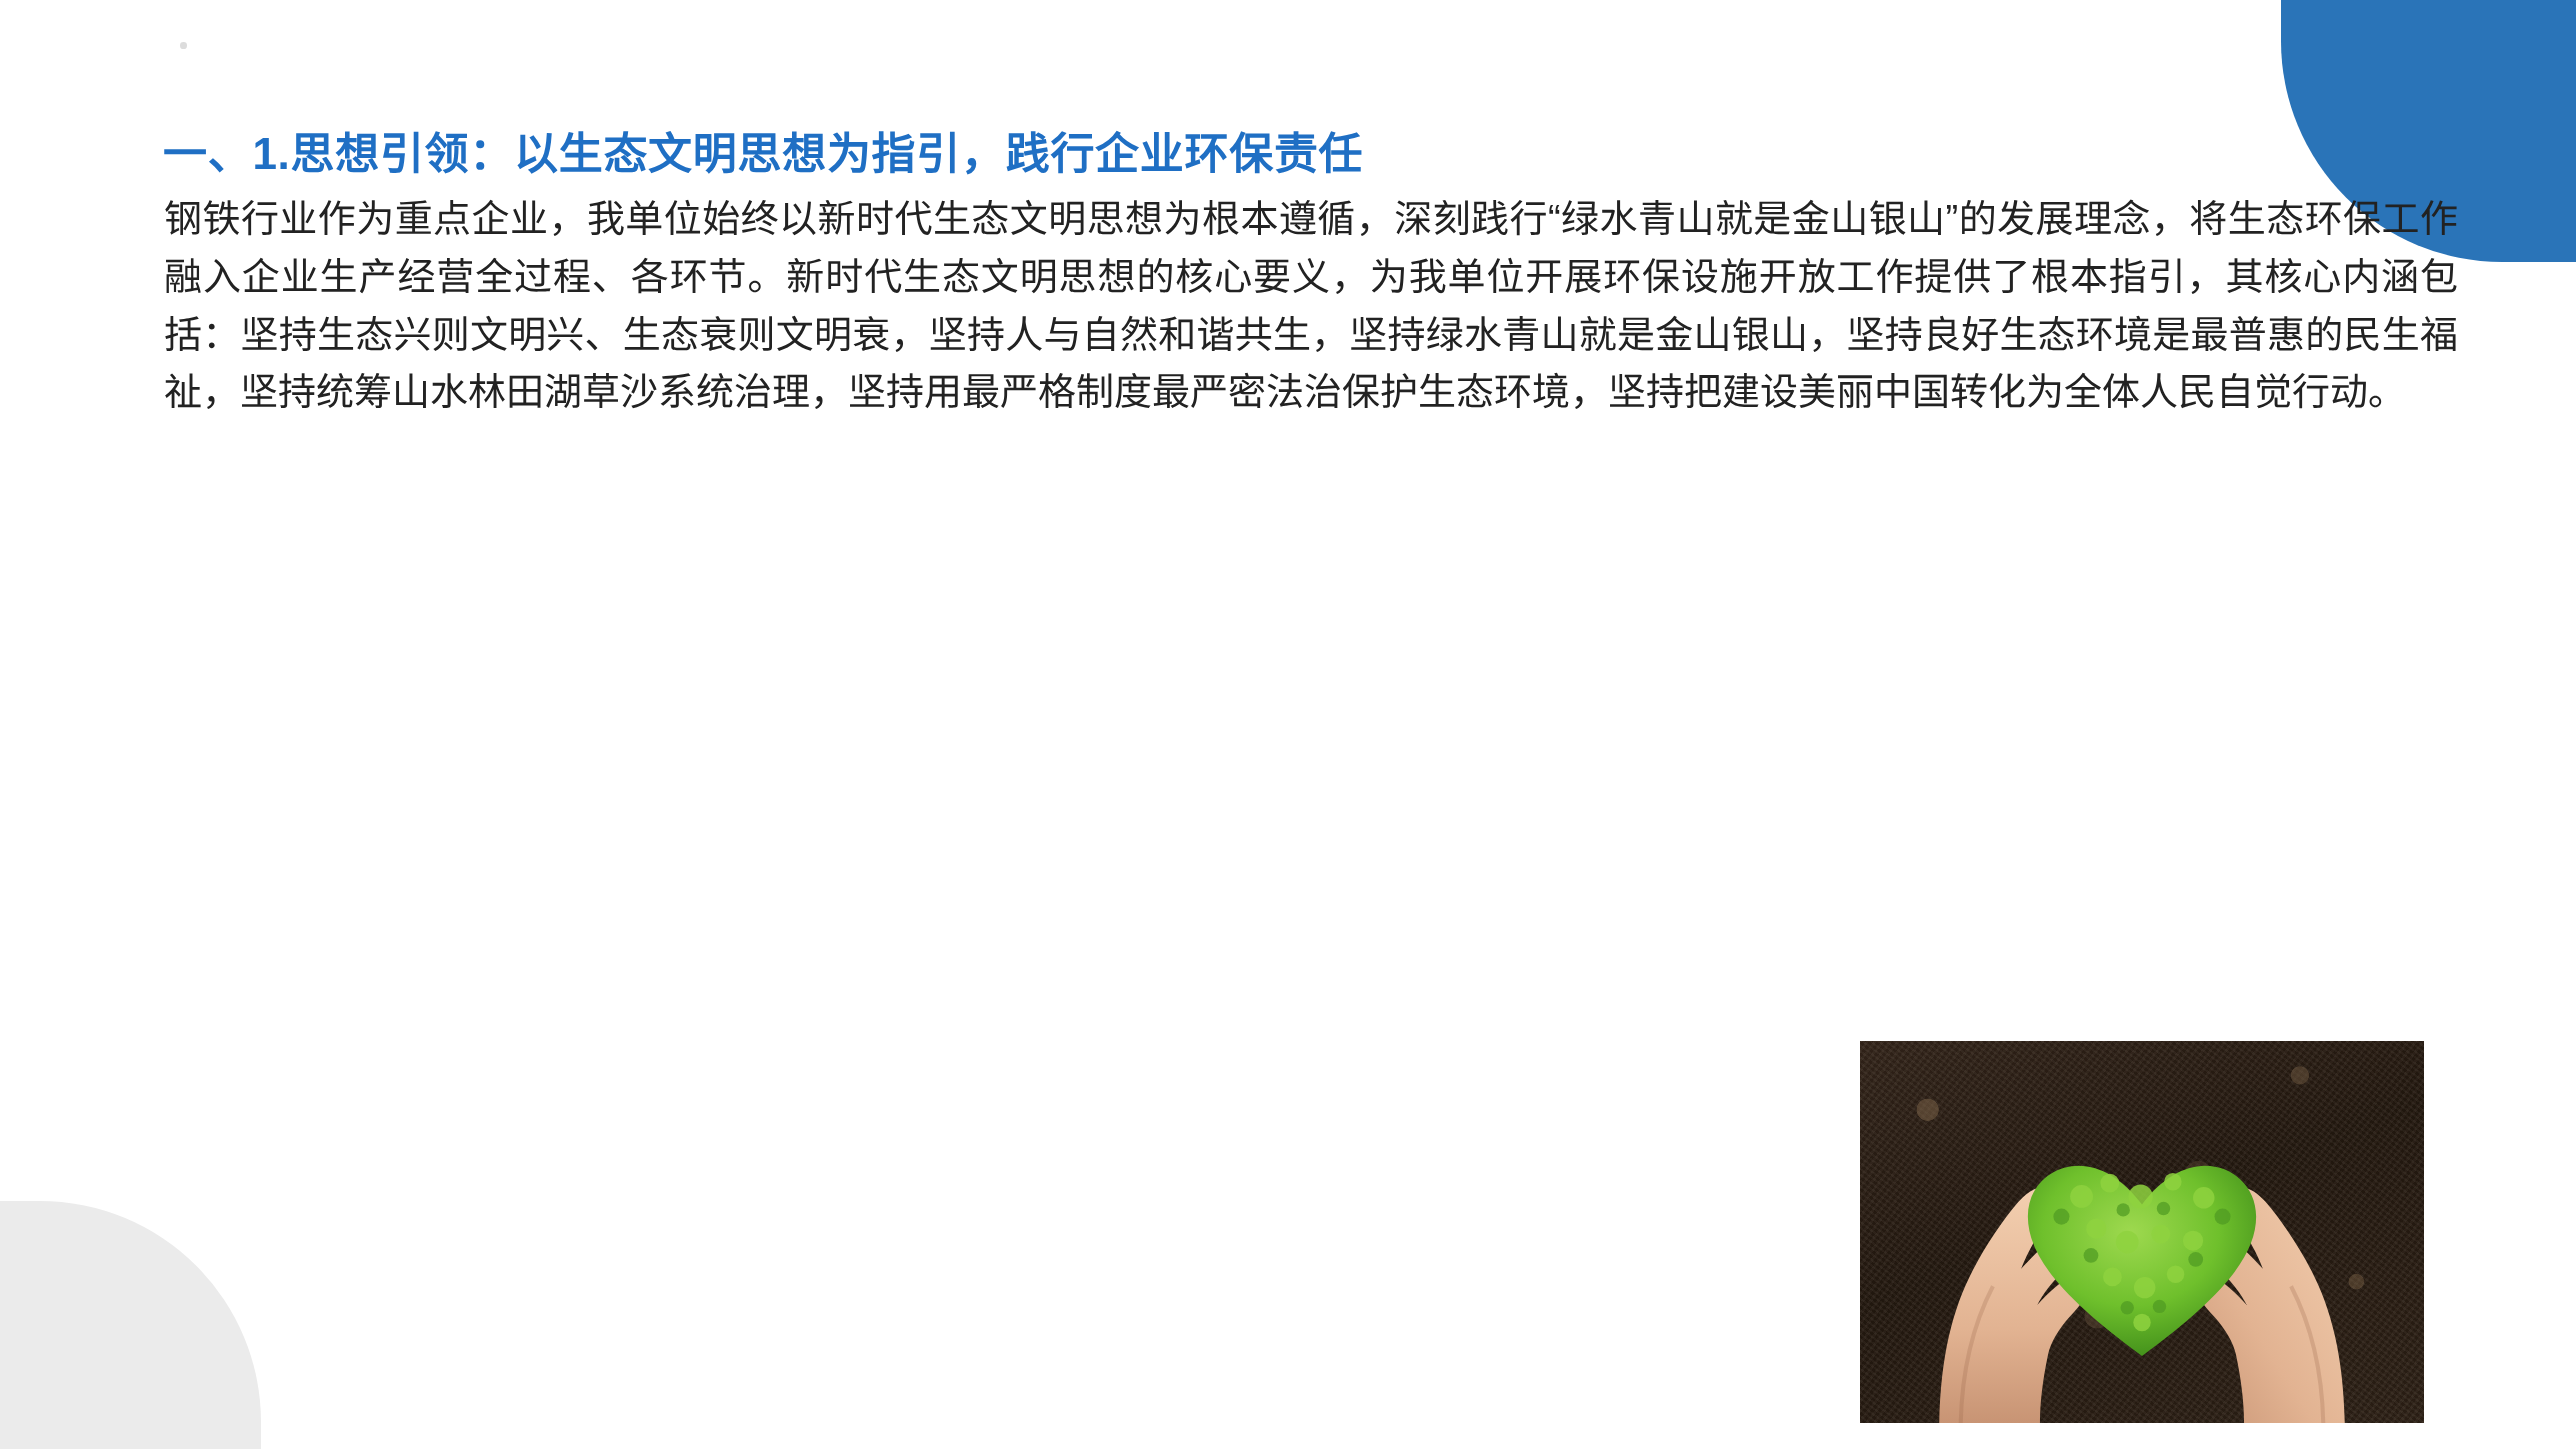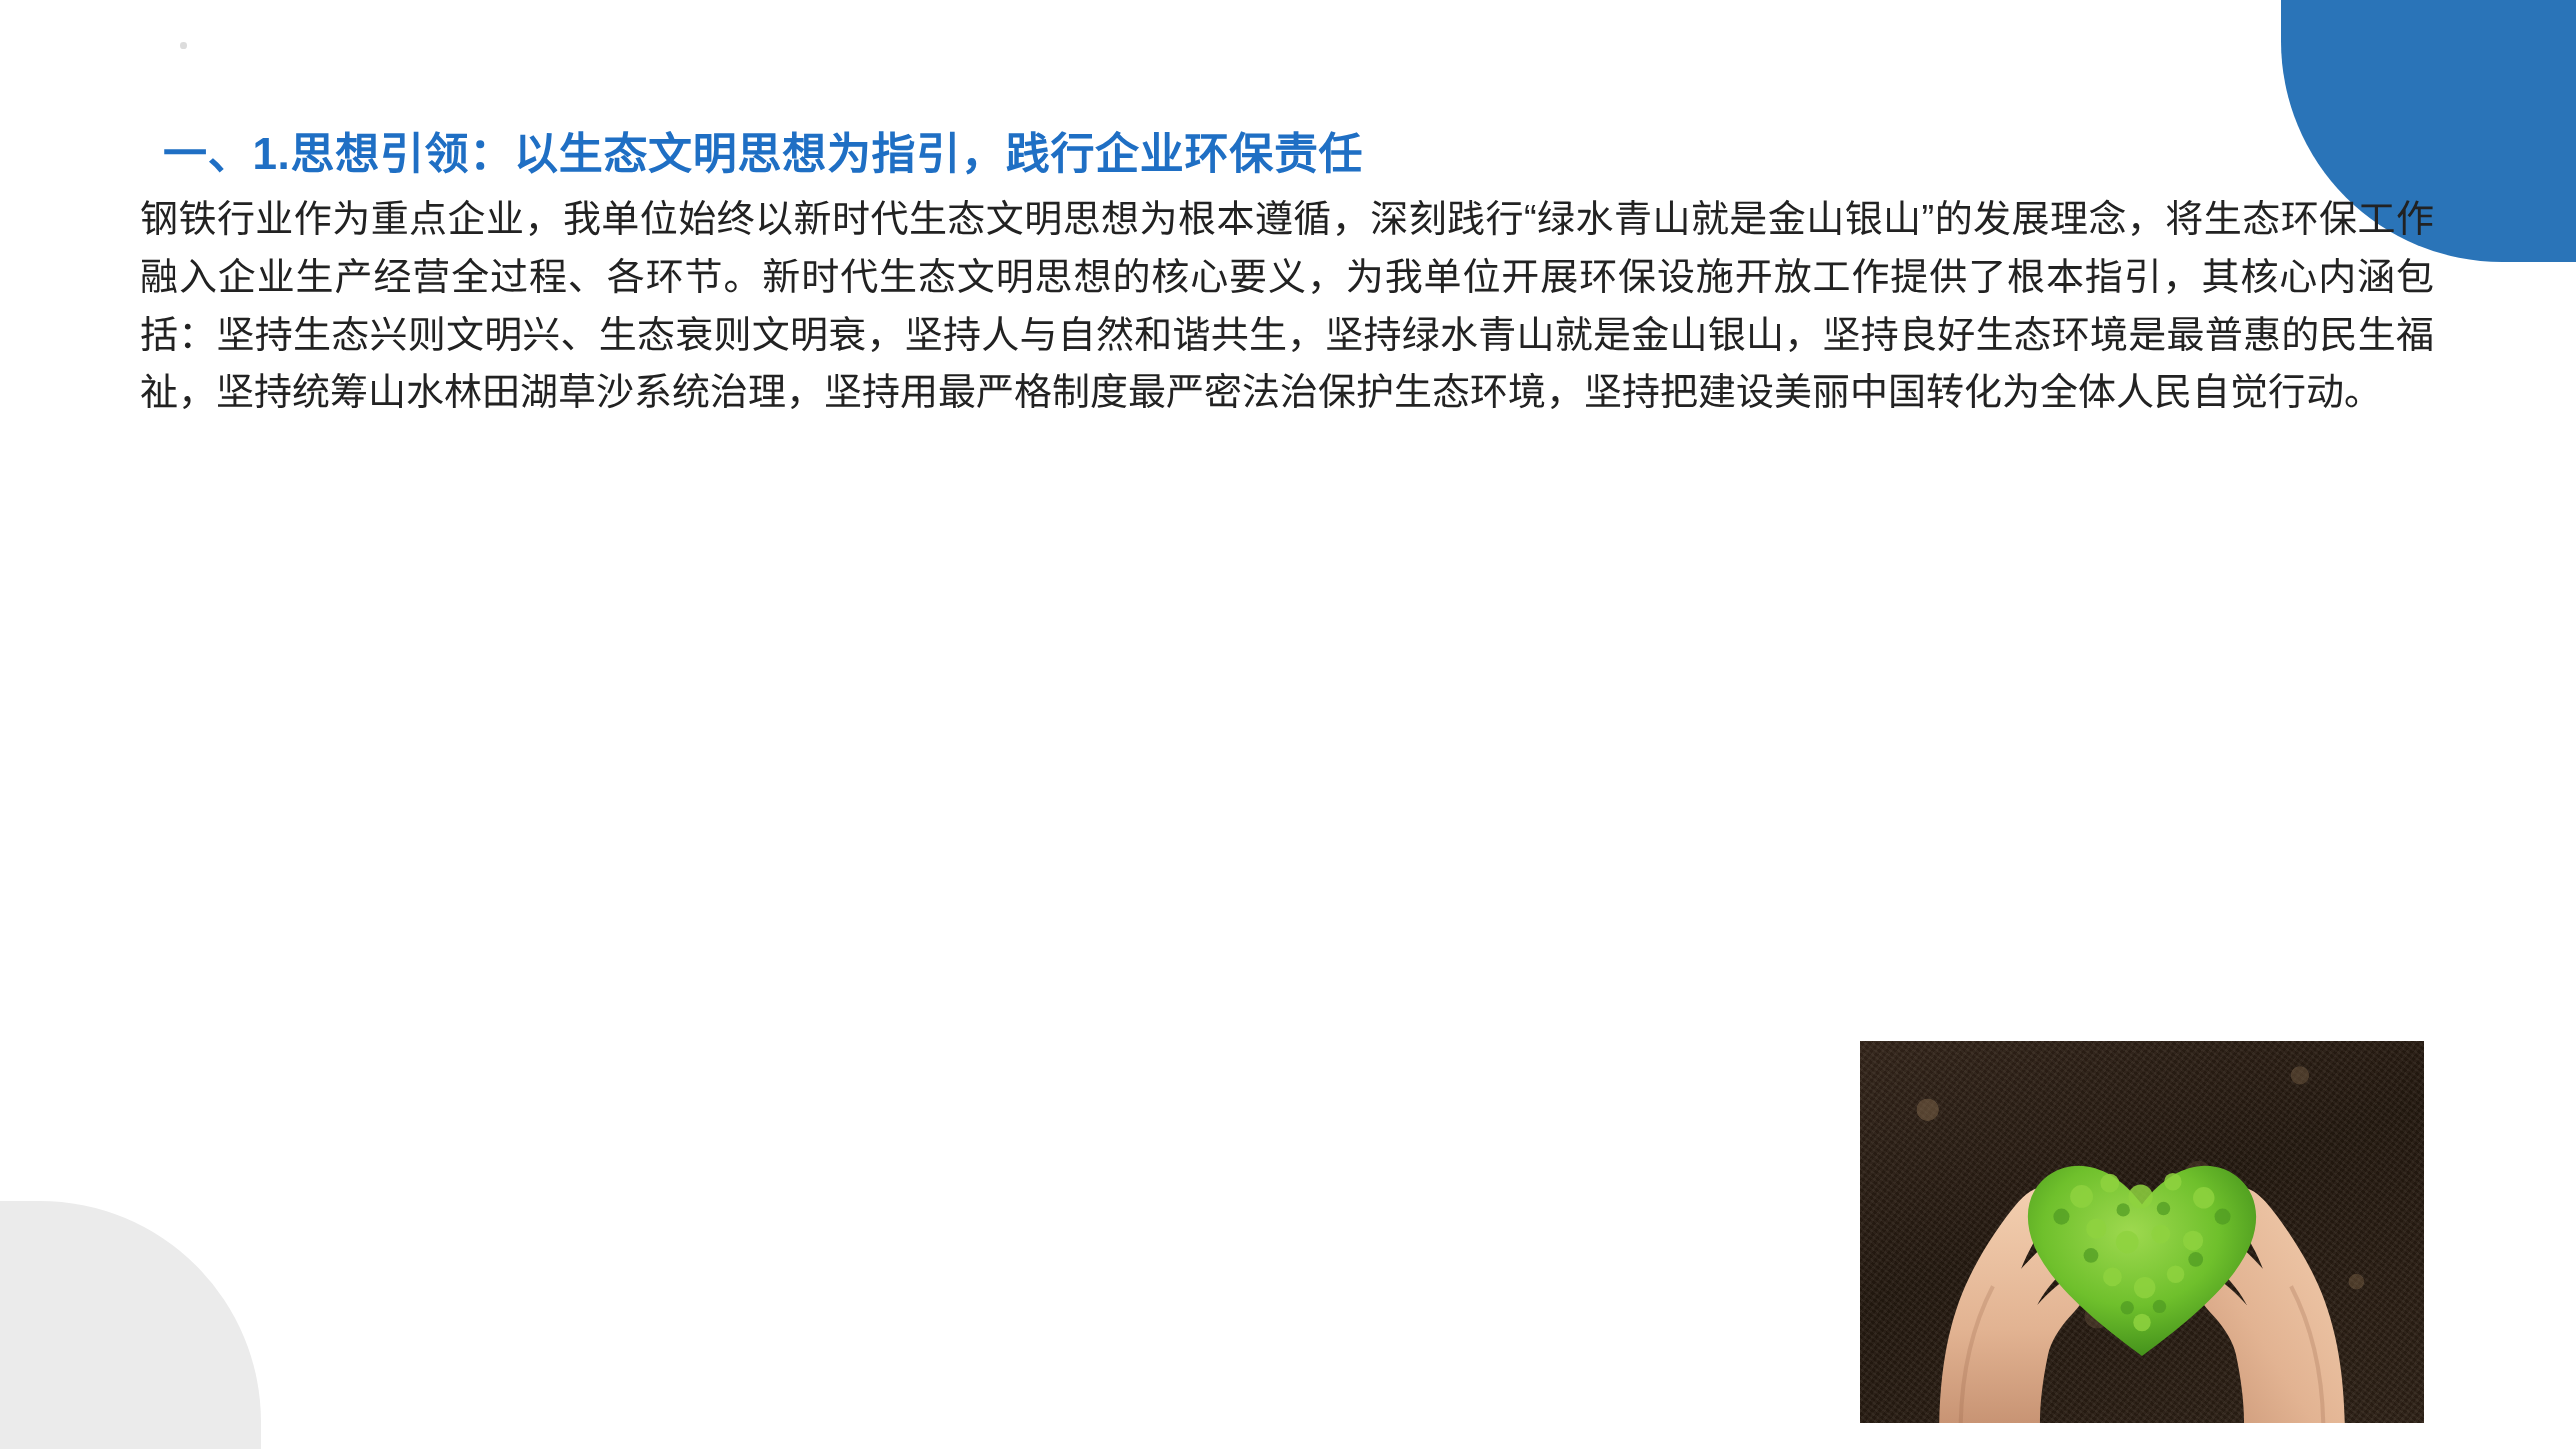--- a/index.html
+++ b/index.html
@@ -81,21 +81,21 @@
     top: 89px;
     color: #1f6fc4;
     font-size: 44px;
     font-weight: bold;
     letter-spacing: 0.7px;
     white-space: nowrap;
   }
 
   .body-text {
     position: absolute;
-    left: 140px;
+    left: 164px;
     top: 191px;
     width: 2294px;
     color: #222222;
     font-size: 38px;
     line-height: 1.52;
     text-align: justify;
     text-justify: inter-ideograph;
   }
   .body-text p {
     margin: 0 0 4px 0;

